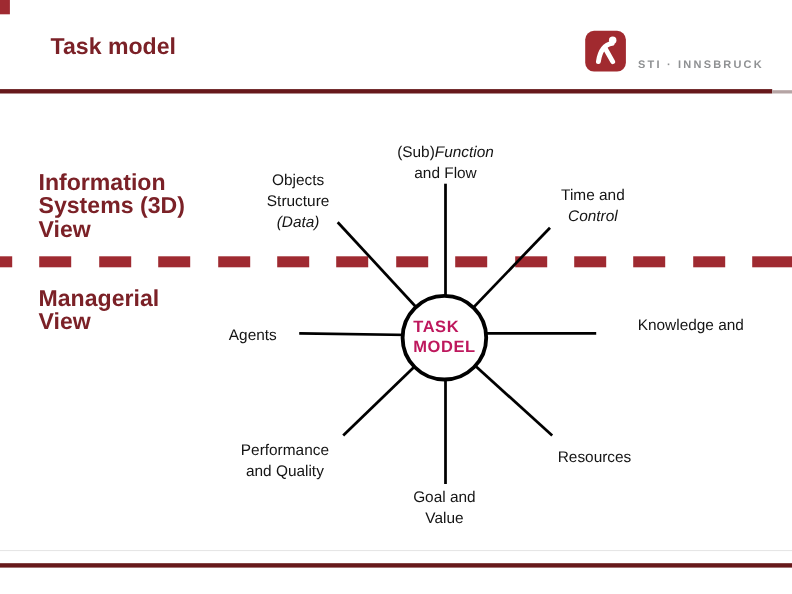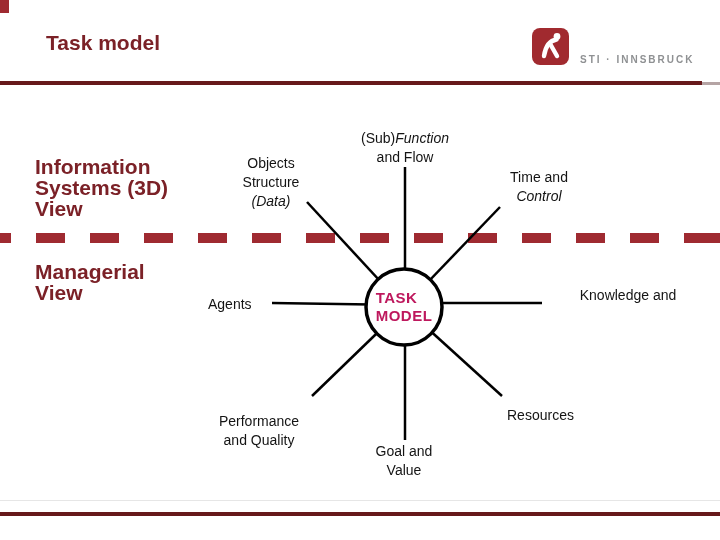--- a/index.html
+++ b/index.html
@@ -27,21 +27,21 @@
   .view-managerial{top:261px;}
   
   svg.connectors{position:absolute;left:0;top:0;}
   .lbl{position:absolute;font-size:14px;color:#141414;line-height:19px;text-align:center;white-space:nowrap;}
   .ctr{transform:translateX(-50%);}
   .lbl-objects{left:271px;top:154px;}
   .lbl-subfunction{left:405px;top:129px;}
   .lbl-time{left:539px;top:168px;}
   .lbl-agents{left:208px;top:295px;text-align:left;}
   .lbl-knowledge{left:628px;top:286px;}
-  .lbl-performance{left:259px;top:412px;}
+  .lbl-performance{left:259px;top:400px;}
   .lbl-resources{left:507px;top:406px;text-align:center;}
   .lbl-goal{left:404px;top:442px;}
   .center-label{
     position:absolute;left:404px;top:307px;transform:translate(-50%,-50%);
     font-size:15px;font-weight:bold;letter-spacing:0.5px;line-height:18px;color:#be185d;
   }
   
   .footer-faint-rule{position:absolute;left:0;top:500px;width:720px;height:1px;background:#e6e6e6;}
   .footer-rule{position:absolute;left:0;top:512px;width:720px;height:4px;background:#67191b;}
   .page-number{position:absolute;right:4px;top:520px;font-size:13px;letter-spacing:1px;color:#7b2127;margin-top:43px;}

